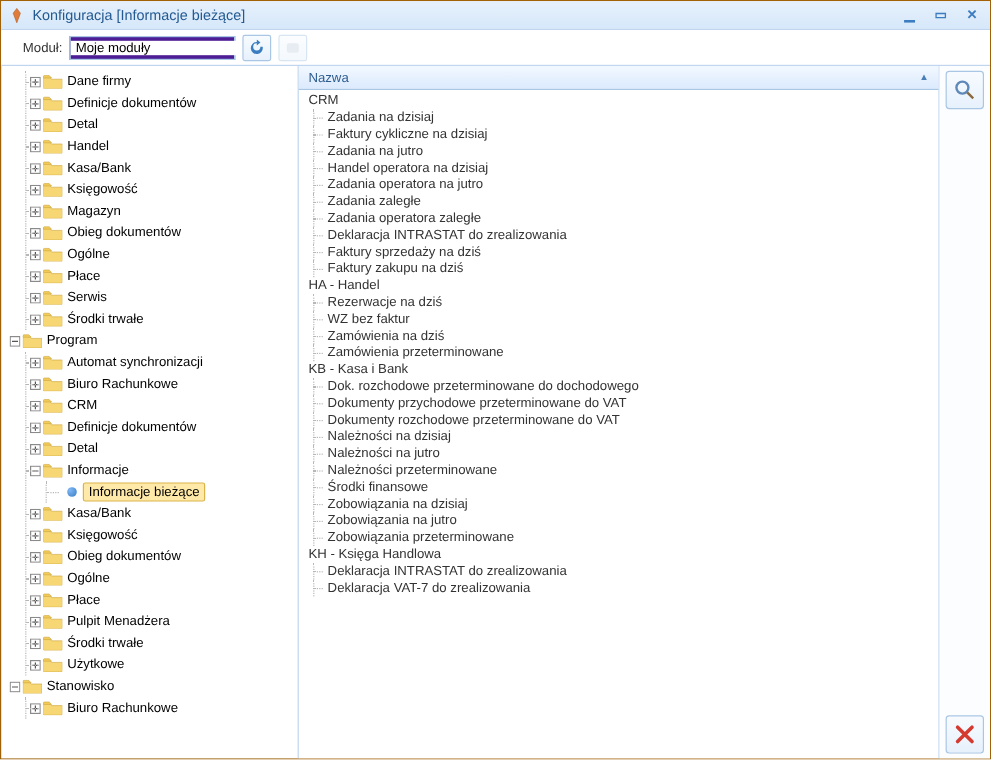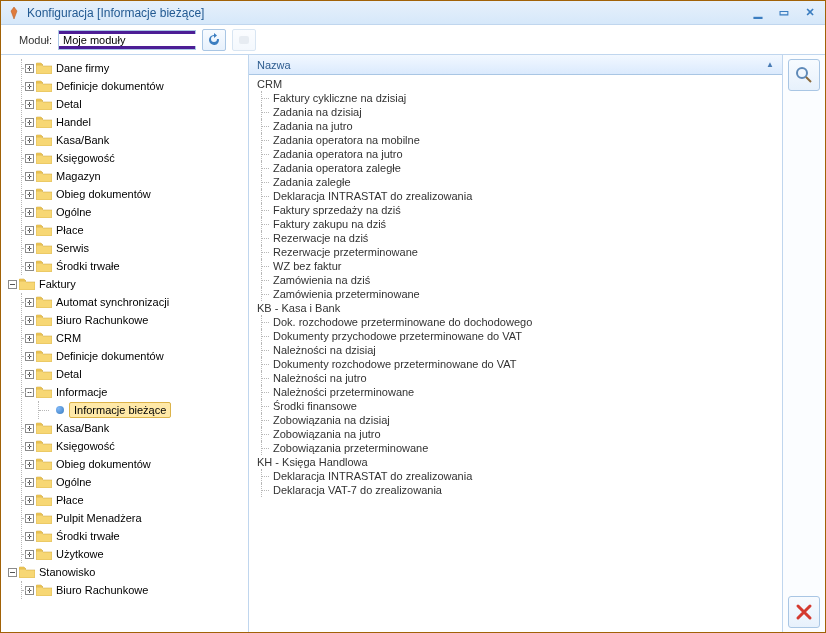--- a/index.html
+++ b/index.html
@@ -324,21 +324,21 @@
                     <rect x="0.5" y="0.5" width="8" height="8" fill="#fff" stroke="#8a8a8a"></rect>
                     <line x1="2" y1="4.5" x2="7" y2="4.5" stroke="#555"></line>
                   </svg>
                 </span>
   <span class="folder-icon">
                   <svg viewBox="0 0 16 12">
                     <path d="M0 2h5l2 2h9v7a1 1 0 0 1-1 1H1a1 1 0 0 1-1-1z" fill="#f7d774" stroke="#caa33a" stroke-width="0.5"></path>
                     <path d="M0 2a1 1 0 0 1 1-1h4l2 2H0z" fill="#f3cc5a" stroke="#caa33a" stroke-width="0.5"></path>
                   </svg>
                 </span>
-  <span class="label">Faktury</span>
+  <span class="label">Program</span>
               </div>
   <div class="children">
                 <div class="node">
                   <div class="row">
     <span class="twist">
                       <svg width="9" height="9" viewBox="0 0 9 9">
                         <rect x="0.5" y="0.5" width="8" height="8" fill="#fff" stroke="#8a8a8a"></rect>
                         <line x1="2" y1="4.5" x2="7" y2="4.5" stroke="#555"></line>
                         <line x1="4.5" y1="2" x2="4.5" y2="7" stroke="#555"></line>
                       </svg>
@@ -641,40 +641,40 @@
 
     <div class="right">
       <div class="list-area">
         <div class="colheader">
           <span>Nazwa</span>
           <span class="sort">▲</span>
         </div>
         <div class="listwrap">
           <div class="list" id="list">
               <div class="group">CRM</div>
+              <div class="item">Zadania na dzisiaj</div>
               <div class="item">Faktury cykliczne na dzisiaj</div>
-              <div class="item">Zadania na dzisiaj</div>
               <div class="item">Zadania na jutro</div>
-              <div class="item">Zadania operatora na mobilne</div>
+              <div class="item">Handel operatora na dzisiaj</div>
               <div class="item">Zadania operatora na jutro</div>
+              <div class="item">Zadania zaległe</div>
               <div class="item">Zadania operatora zaległe</div>
-              <div class="item">Zadania zaległe</div>
               <div class="item">Deklaracja INTRASTAT do zrealizowania</div>
               <div class="item">Faktury sprzedaży na dziś</div>
               <div class="item">Faktury zakupu na dziś</div>
+              <div class="group">HA - Handel</div>
               <div class="item">Rezerwacje na dziś</div>
-              <div class="item">Rezerwacje przeterminowane</div>
               <div class="item">WZ bez faktur</div>
               <div class="item">Zamówienia na dziś</div>
               <div class="item">Zamówienia przeterminowane</div>
               <div class="group">KB - Kasa i Bank</div>
               <div class="item">Dok. rozchodowe przeterminowane do dochodowego</div>
               <div class="item">Dokumenty przychodowe przeterminowane do VAT</div>
+              <div class="item">Dokumenty rozchodowe przeterminowane do VAT</div>
               <div class="item">Należności na dzisiaj</div>
-              <div class="item">Dokumenty rozchodowe przeterminowane do VAT</div>
               <div class="item">Należności na jutro</div>
               <div class="item">Należności przeterminowane</div>
               <div class="item">Środki finansowe</div>
               <div class="item">Zobowiązania na dzisiaj</div>
               <div class="item">Zobowiązania na jutro</div>
               <div class="item">Zobowiązania przeterminowane</div>
               <div class="group">KH - Księga Handlowa</div>
               <div class="item">Deklaracja INTRASTAT do zrealizowania</div>
               <div class="item">Deklaracja VAT-7 do zrealizowania</div>
             </div>

